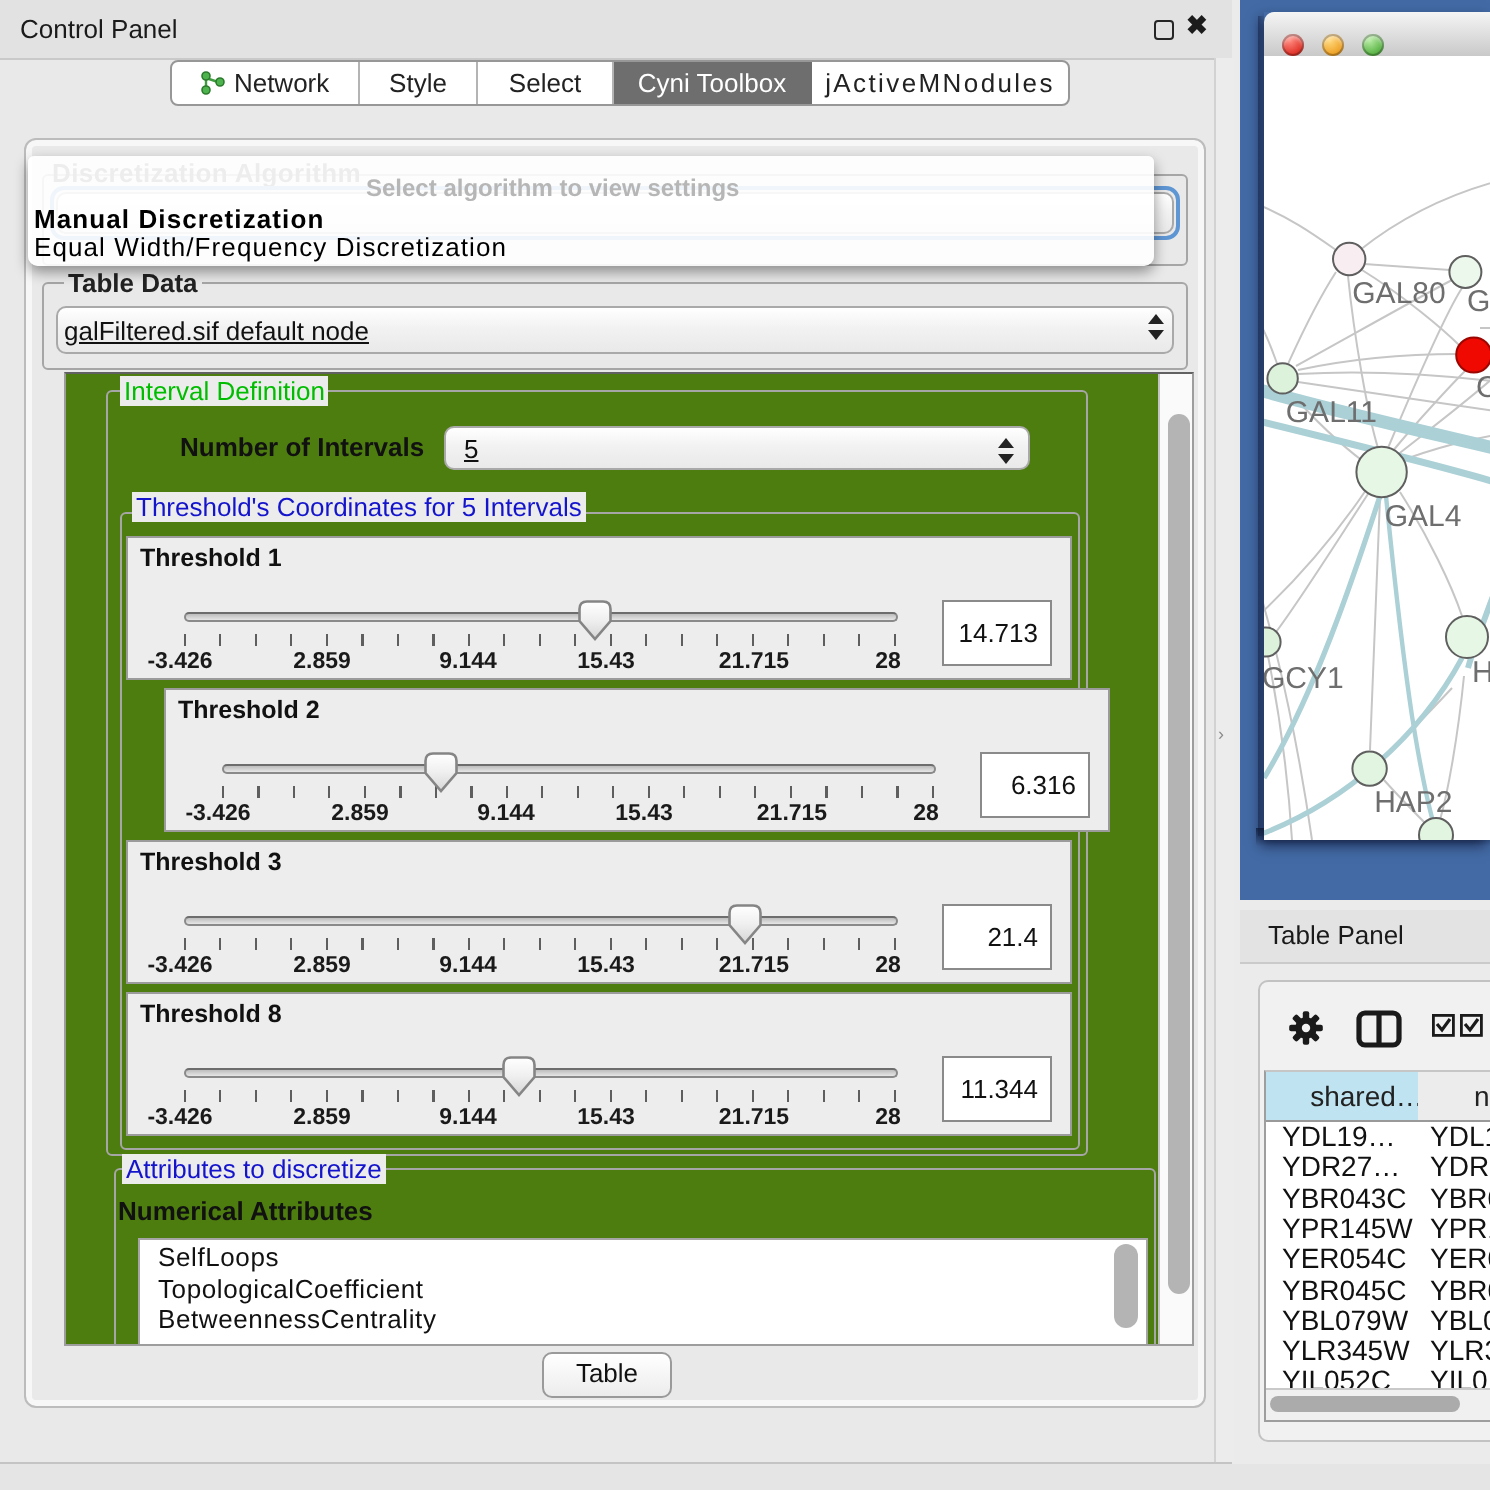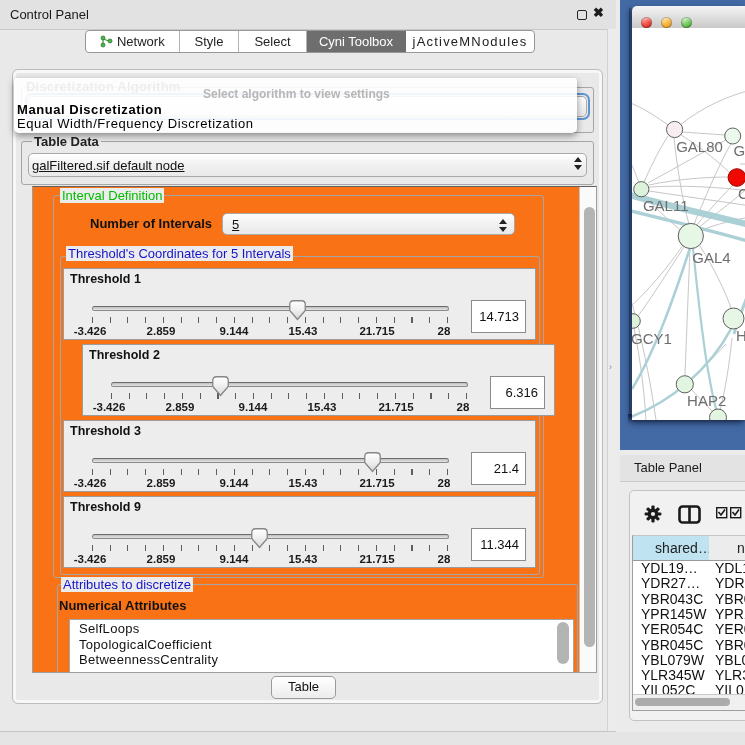--- a/index.html
+++ b/index.html
@@ -108,21 +108,21 @@
     <div class="abs grp" style="left:8px;top:71px;width:571px;height:42px;"></div>
     <div class="abs glabel" style="left:19px;top:64px;font-weight:bold;color:#222;">Table Data</div>
     <div class="abs combo" style="left:15px;top:83px;width:559px;height:24px;">
       <div class="ct" style="line-height:23px;left:3px;">galFiltered.sif default node</div>
       <div class="arrows" style="left:545px;top:3px;">
           <div class="up"></div>
           <div class="dn"></div>
         </div>
     </div>
 
-    <div class="abs" style="left:19px;top:116px;width:565px;height:487px;box-sizing:border-box;background:#f97316;border:1px solid #9d9d9d;border-top:1px solid #616161;overflow:hidden;">
+    <div class="abs" style="left:19px;top:116px;width:565px;height:487px;box-sizing:border-box;background:#4d7c0f;border:1px solid #9d9d9d;border-top:1px solid #616161;overflow:hidden;">
 
       <div class="abs grp" style="left:20px;top:8px;width:489px;height:381px;"></div>
       <div class="abs glabel" style="left:27px;top:1px;color:#00bd00;background:#ececec;">Interval Definition</div>
       <div class="abs" style="left:57px;top:29px;font-size:13px;font-weight:bold;color:#111;">Number of Intervals</div>
       <div class="abs combo" style="left:189px;top:26px;width:293px;height:22px;">
         <div class="ct" style="line-height:22px;">5</div>
         <div class="arrows" style="left:276px;top:5px;">
             <div class="up"></div>
             <div class="dn"></div>
           </div>
@@ -191,21 +191,21 @@
                 <stop offset="0" stop-color="#ffffff"></stop>
                 <stop offset="0.5" stop-color="#efefef"></stop>
                 <stop offset="1" stop-color="#d6d6d6"></stop>
               </linearGradient>
             </defs>
             <path d="M 4.5,0.75 L 12.5,0.75 Q 16.25,0.75 16.25,4.5 L 16.25,10.5 L 8.5,19.5 L 0.75,10.5 L 0.75,4.5 Q 0.75,0.75 4.5,0.75 Z" fill="url(#gth3)" stroke="#858585" stroke-width="1.3"></path>
           </svg>
           <div class="vbox">21.4</div>
         </div>
       <div class="abs thp" style="left:30px;top:309px;" id="th4">
-          <div class="lab">Threshold 9</div>
+          <div class="lab">Threshold 8</div>
           <div class="track"></div>
           <div class="ticks"></div>
           <div class="tl" style="left:6px;width:40px;text-align:center;">-3.426</div>
           <div class="tl" style="left:77px;width:40px;text-align:center;">2.859</div>
           <div class="tl" style="left:150px;width:40px;text-align:center;">9.144</div>
           <div class="tl" style="left:219px;width:40px;text-align:center;">15.43</div>
           <div class="tl" style="left:293px;width:40px;text-align:center;">21.715</div>
           <div class="tl" style="left:360px;width:40px;text-align:center;">28</div>
           <svg class="thumb" style="left:186.5px;" width="18" height="21" viewBox="0 0 18 21">
             <defs>
@@ -229,21 +229,21 @@
       </div>
 
       <div class="abs" style="left:546px;top:0;width:19px;height:487px;background:#fafafa;border-left:1px solid #c4c4c4;"></div>
       <div class="sbthumb" style="left:551px;top:20px;width:11px;height:440px;"></div>
     </div>
 
     <div class="abs" style="left:258px;top:606px;width:63px;height:21px;background:linear-gradient(#ffffff,#ececec);border:1px solid #9a9a9a;border-radius:5px;font-size:13px;color:#111;text-align:center;line-height:20px;">Table</div>
   </div>
 
   <div class="abs" id="popup">
-    <div class="abs" style="left:189px;top:9px;font-size:12px;font-weight:bold;color:#b6b6b6;">Select algorithm to view settings</div>
+    <div class="abs" style="left:169px;top:9px;font-size:12px;font-weight:bold;color:#b6b6b6;">Select algorithm to view settings</div>
     <div class="abs" style="left:3px;top:24px;font-size:13px;font-weight:bold;color:#000;letter-spacing:0.55px;">Manual Discretization</div>
     <div class="abs" style="left:3px;top:38px;font-size:13px;color:#000;letter-spacing:0.55px;">Equal Width/Frequency Discretization</div>
   </div>
 
 </div>
 
 <div class="abs" style="left:609px;top:362px;font-size:9px;color:#8a8a8a;">›</div>
 
 <div class="abs" id="desktop">
   <div class="abs" style="left:8px;top:414px;width:117px;height:9px;background:linear-gradient(rgba(15,30,60,0.75),rgba(60,90,140,0));"></div>

